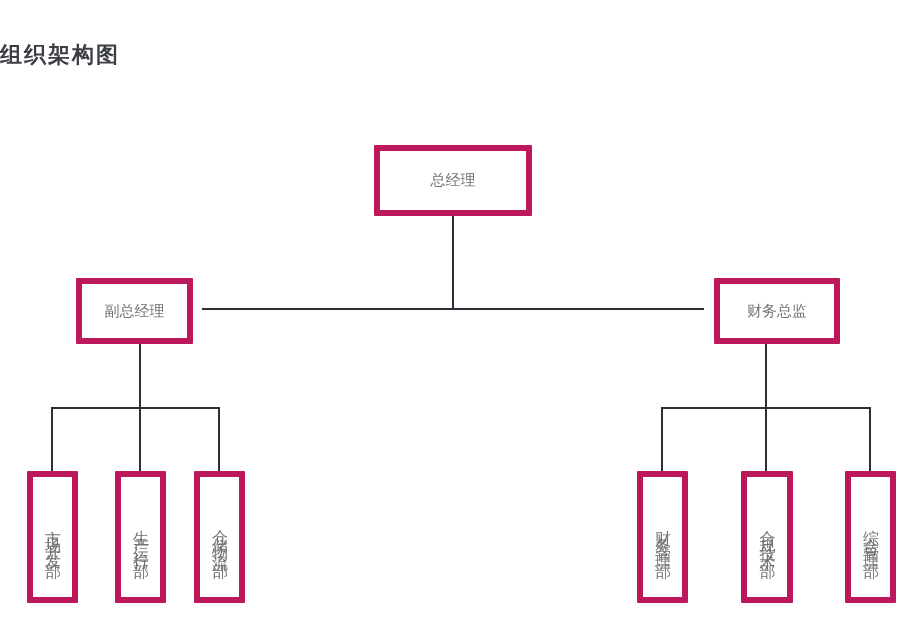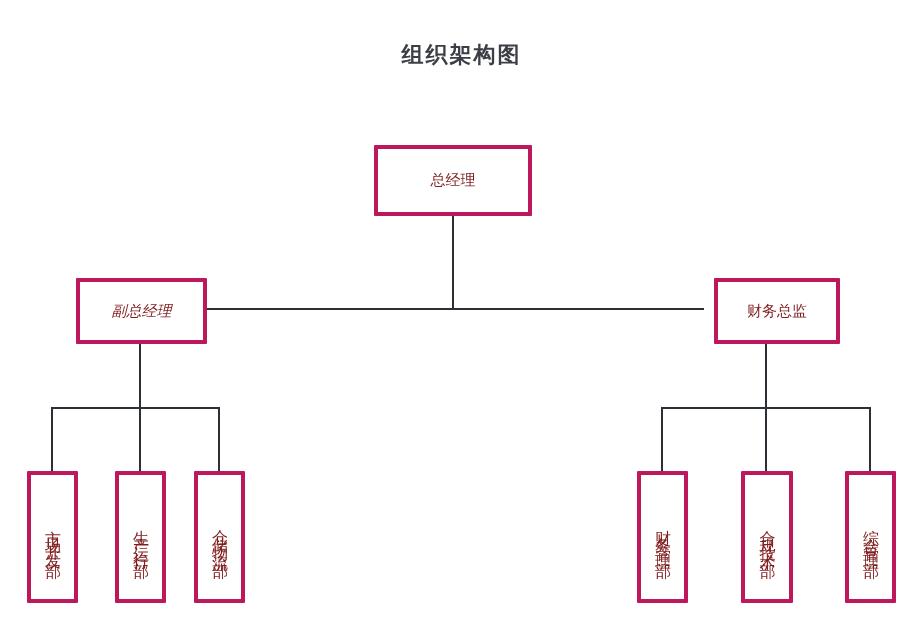--- a/index.html
+++ b/index.html
@@ -9,51 +9,50 @@
     height: 630px;
     background: #ffffff;
     font-family: "Liberation Sans", "DejaVu Sans", sans-serif;
     color: #3d4046;
     overflow: hidden;
   }
   .diagram-title {
     position: absolute;
     left: 0; top: 40px;
     width: 100%;
-    text-align: center;
     font-size: 22px;
     font-weight: bold;
     letter-spacing: 2px;
     color: #3b3e44;
   }
   .node {
     position: absolute;
     box-sizing: border-box;
     background: #ffffff;
-    border: 4px solid #be185d;
+    border: 6px solid #be185d;
     display: flex;
     align-items: center;
     justify-content: center;
     font-size: 15px;
-    color: #7f1d1d;
+    color: #737373;
     border-radius: 1px;
   }
   .node--v {
     writing-mode: vertical-lr;
     text-orientation: upright;
     letter-spacing: 8px;
     font-size: 16px;
   }
   .line {
     position: absolute;
     background: #2b2f36;
   }
   
   #n-gm  { left: 374px; top: 145px; width: 158px; height: 71px; }
-  #n-dgm { left: 76px;  top: 278px; width: 131px; height: 66px; font-style: italic; }
+  #n-dgm { left: 76px;  top: 278px; width: 117px; height: 66px; }
   #n-fd  { left: 714px; top: 278px; width: 126px; height: 66px; }
   #n-mkt { left: 27px;  top: 471px; width: 51px;  height: 132px; }
   #n-prd { left: 115px; top: 471px; width: 51px;  height: 132px; }
   #n-whl { left: 194px; top: 471px; width: 51px;  height: 132px; }
   #n-fin { left: 637px; top: 471px; width: 51px;  height: 132px; }
   #n-cpl { left: 741px; top: 471px; width: 52px;  height: 132px; }
   #n-gad { left: 845px; top: 471px; width: 51px;  height: 132px; }
   
   #l-gm-v    { left: 452px; top: 216px; width: 2px;   height: 94px; }
   #l-main-h  { left: 202px; top: 308px; width: 502px; height: 2px; }

